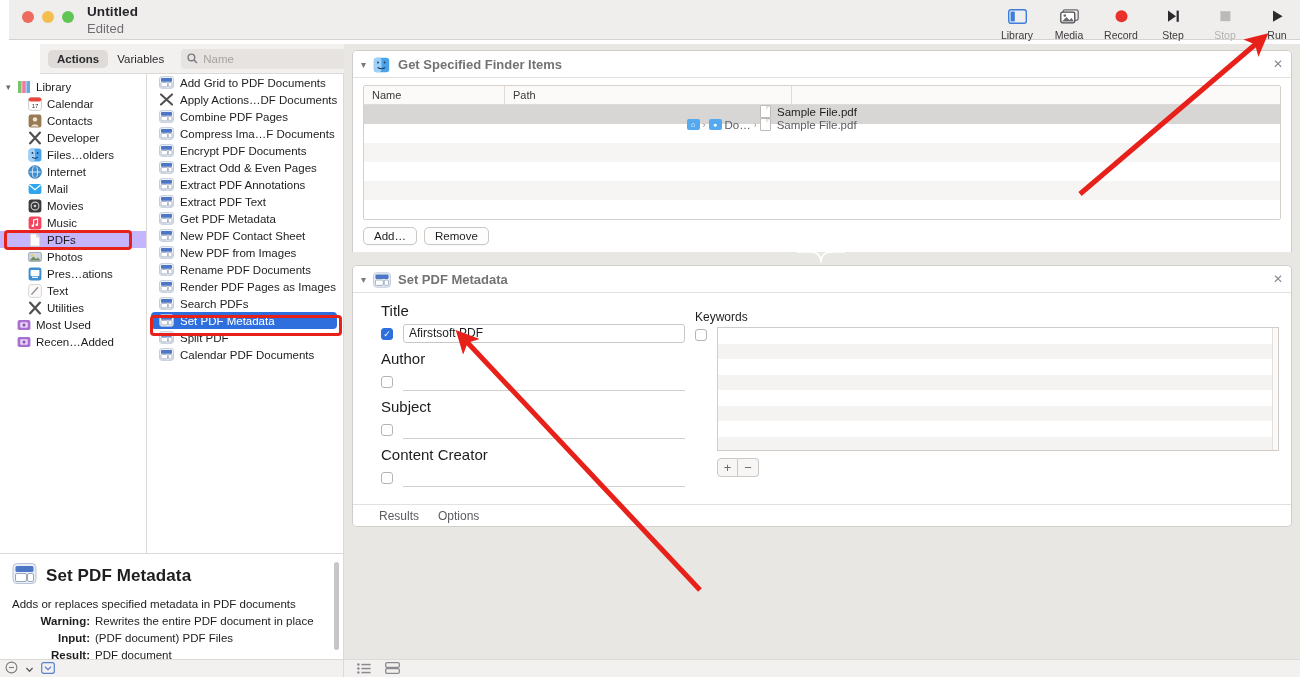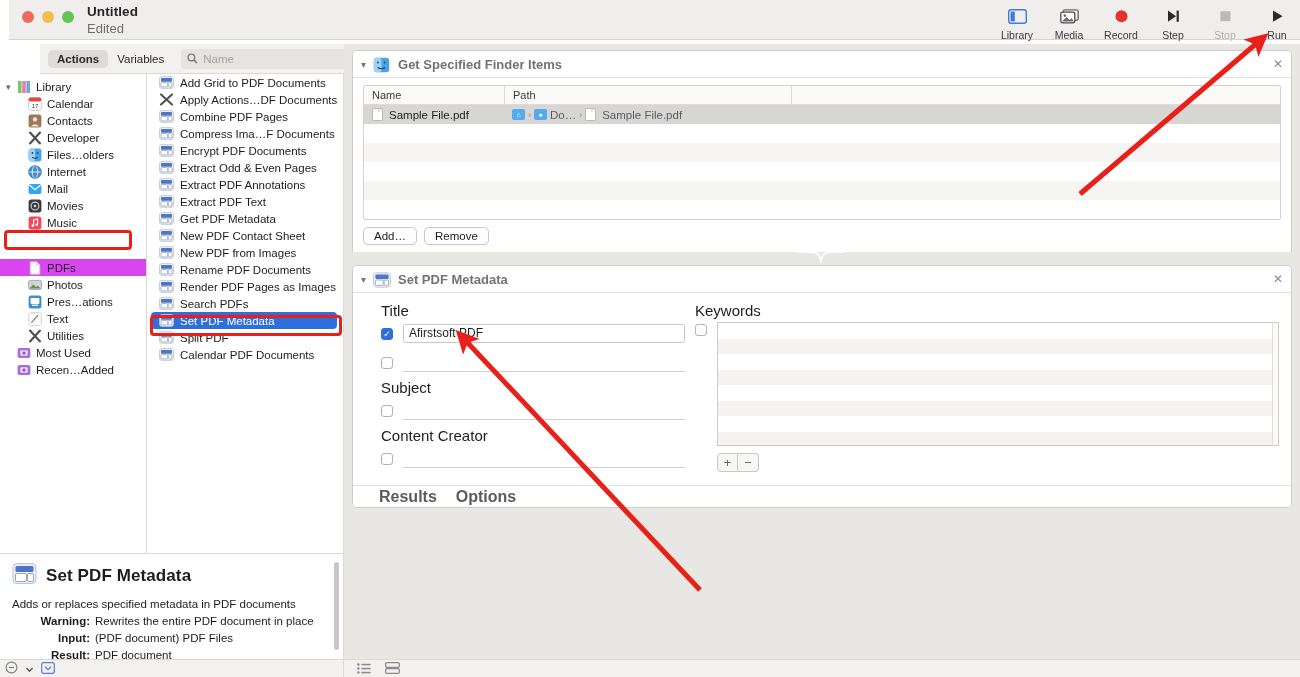--- a/index.html
+++ b/index.html
@@ -66,21 +66,21 @@
   .lib-row {
     display: flex; align-items: center; height: 17px; font-size: 11.5px;
     color: #1d1d1f; padding-left: 6px; white-space: nowrap;
   }
   .lib-row .disc { width: 11px; font-size: 9px; color: #6a6a6e; }
   .lib-ico {
     width: 14px; height: 14px; margin-right: 5px; border-radius: 3px;
     display: inline-flex; align-items: center; justify-content: center;
     font-size: 8px; color: #fff; flex: none; overflow: hidden;
   }
-  .lib-row.selected { background: #d946ef; margin-top: 28px; }
+  .lib-row.selected { background: #c4b5fd; }
   .lib-row.indent1 { padding-left: 17px; }
   .lib-row.indent2 { padding-left: 28px; }
 
   .act-row {
     display: flex; align-items: center; height: 17px; font-size: 11.5px;
     color: #1d1d1f; padding-left: 12px; white-space: nowrap;
   }
   .act-row.selected { background: #2f6fdd; color: #ffffff; border-radius: 4px; margin: 0 6px 0 4px; padding-left: 8px; }
   .act-ico { width: 15px; height: 13px; margin-right: 6px; flex: none; }
 
@@ -129,28 +129,28 @@
   .card-ico { width: 17px; height: 15px; margin-right: 8px; flex: none; }
   .card-title { font-size: 13px; font-weight: bold; color: #737373; }
   .card-x {
     position: absolute; right: 8px; top: 7px; font-size: 12px; color: #8a8a8e; line-height: 12px;
   }
   .card-body { background: #ffffff; padding: 8px 10px 0 10px; position: relative; }
   .card-foot {
     height: 22px; border-top: 1px solid #e3e0dd; display: flex; align-items: center;
     padding-left: 26px; gap: 19px; background: #fff;
   }
-  .foot-tab { font-size: 16px; font-weight: bold; color: #5b5b60; }
+  .foot-tab { font-size: 12px; font-weight: normal; color: #5b5b60; }
 
   
   .filetable { border: 1px solid #d3d0cd; border-radius: 2px; overflow: hidden; }
   .ft-head { height: 19px; background: #fbfaf9; border-bottom: 1px solid #dedbd8; display: flex; }
   .ft-col { font-size: 11px; color: #3a3a3c; padding: 3px 0 0 8px; border-left: 1px solid #dedbd8; }
   .ft-col:first-child { border-left: none; }
-  .ft-row { height: 19px; display: flex; align-items: center; }
+  .ft-row { height: 19px; display: flex; align-items: center; flex-direction: column; }
   .ft-row.sel { background: #d8d6d4; }
   .ft-row.alt { background: #f6f5f4; }
   .ft-name { font-size: 11.5px; color: #1d1d1f; display: flex; align-items: center; }
   .ft-path { font-size: 11.5px; color: #5b5b60; display: flex; align-items: center; gap: 3px; }
   .pdficon {
     width: 11px; height: 13px; background: #ffffff; border: 1px solid #bdbab7;
     border-radius: 1px; flex: none; position: relative;
   }
   .pdficon::after {
     content: ""; position: absolute; right: 0; top: 0;
@@ -184,21 +184,21 @@
   }
   .cbox.on {
     background: #2f6fdd; border-color: #2f6fdd; color: #fff; font-size: 9px;
     display: flex; align-items: center; justify-content: center;
   }
   .field-input {
     flex: 1; border-bottom: 1px solid #d3d0cd; font-size: 12px; color: #1d1d1f;
     padding-bottom: 2px; height: 18px;
   }
   .field-input.boxed { border: 1px solid #c9c6c3; border-radius: 3px; height: 19px; padding: 1px 5px; background:#fff; }
-  .kw-label { font-size: 15px; color: #1d1d1f; margin-bottom: 3px; }
+  .kw-label { font-size: 12px; color: #1d1d1f; margin-bottom: 3px; margin-top: 8px; }
   .kw-wrap { display: flex; align-items: flex-start; }
   .kw-box {
     flex: 1; height: 124px; border: 1px solid #cfccc9; background: #fff;
     position: relative; overflow: hidden;
   }
   .kw-stripe { height: 15.5px; }
   .kw-stripe.alt { background: #f4f3f2; }
   .kw-scroll { position: absolute; right: 0; top: 0; width: 6px; height: 100%; background: #fbfaf9; border-left: 1px solid #e3e0dd; }
   .pm-group { display: flex; margin-top: 7px; }
   .pm-btn {
@@ -769,20 +769,21 @@
         <div class="meta-grid">
           <div class="meta-left" id="meta-fields">
               <div class="field-block">
                 <div class="field-label">Title</div>
                 <div class="field-line">
                   <span class="cbox on">✓</span>
                   <span class="field-input boxed">Afirstsoft PDF</span>
                 </div>
               </div>
               <div class="field-block">
+                <div class="field-label">Author</div>
                 <div class="field-line">
                   <span class="cbox"></span>
                   <span class="field-input"></span>
                 </div>
               </div>
               <div class="field-block">
                 <div class="field-label">Subject</div>
                 <div class="field-line">
                   <span class="cbox"></span>
                   <span class="field-input"></span>

